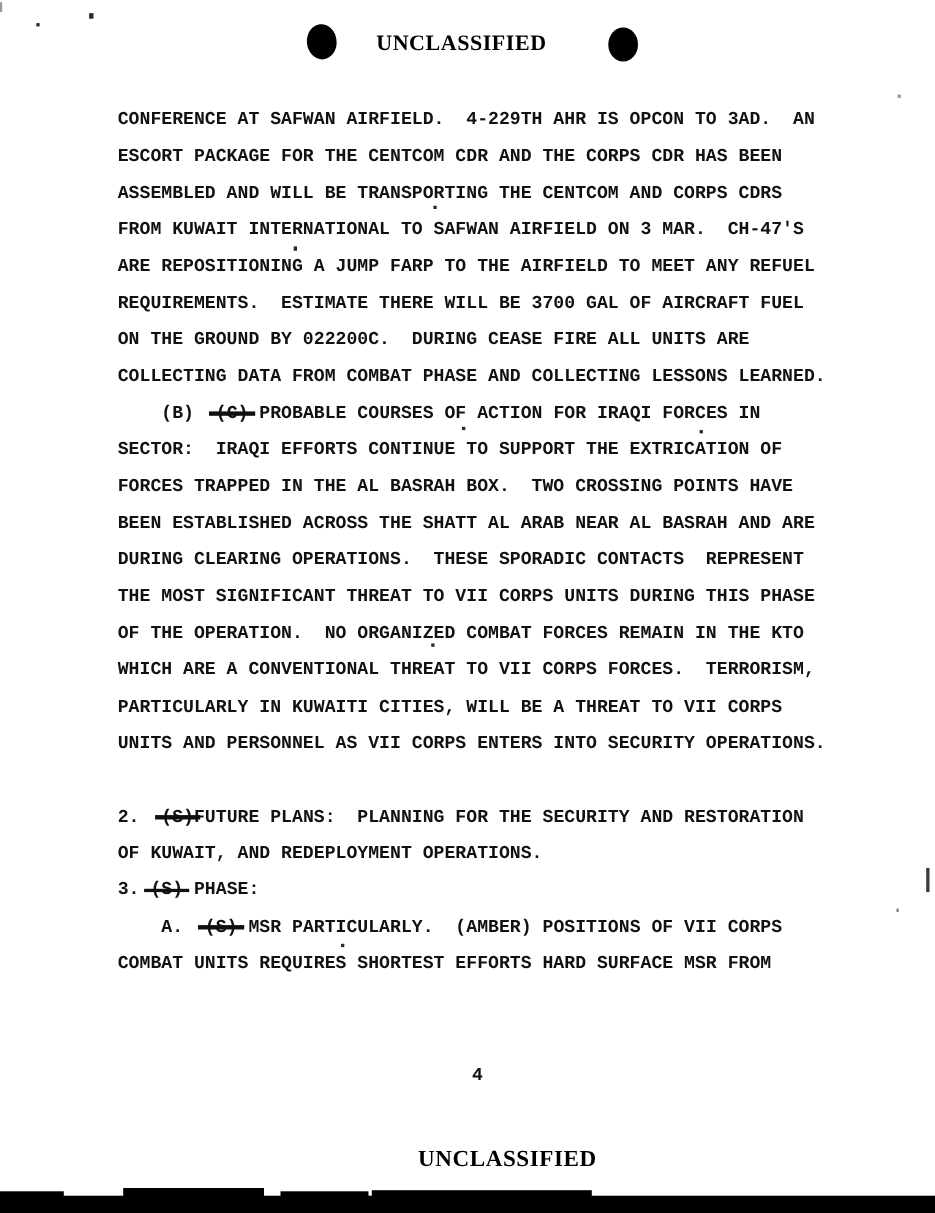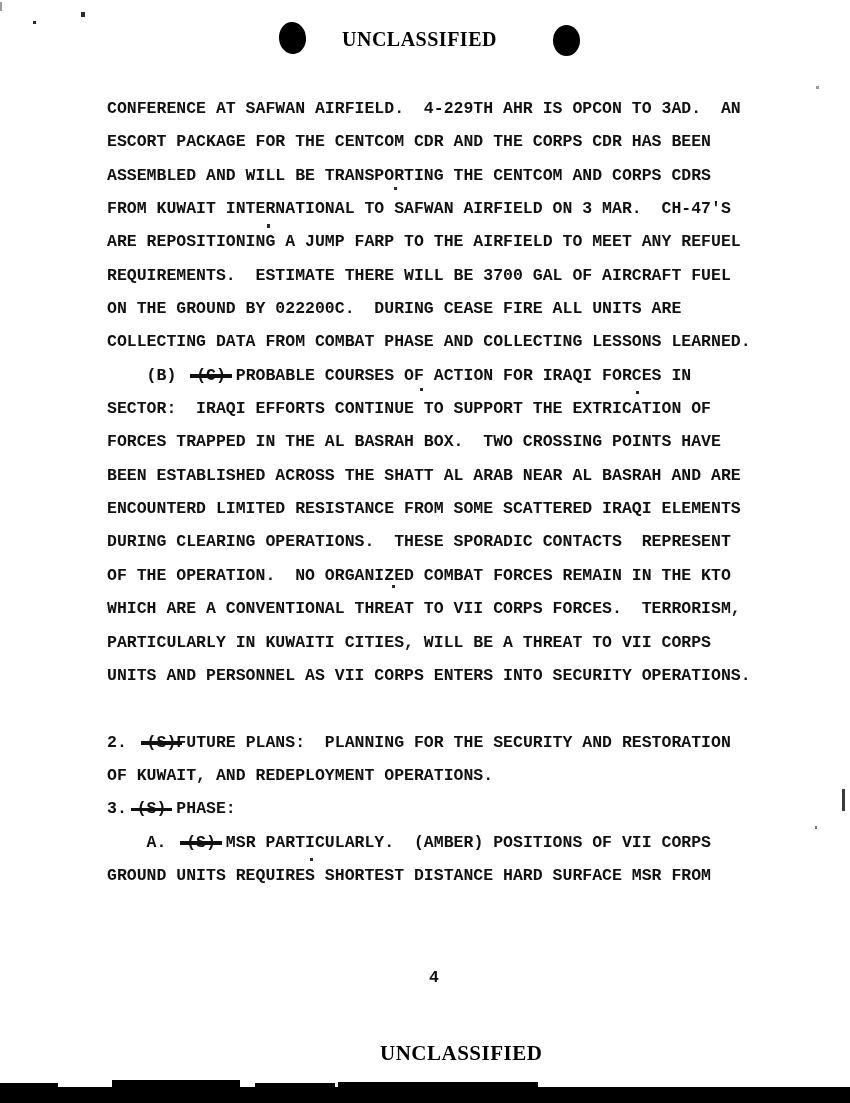--- a/index.html
+++ b/index.html
@@ -102,32 +102,32 @@
       <div class="line"><span class="">ASSEMBLED AND WILL BE TRANSPORTING THE CENTCOM AND CORPS CDRS</span></div>
       <div class="line"><span class="">FROM KUWAIT INTERNATIONAL TO SAFWAN AIRFIELD ON 3 MAR.  CH-47'S</span></div>
       <div class="line"><span class="">ARE REPOSITIONING A JUMP FARP TO THE AIRFIELD TO MEET ANY REFUEL</span></div>
       <div class="line"><span class="">REQUIREMENTS.  ESTIMATE THERE WILL BE 3700 GAL OF AIRCRAFT FUEL</span></div>
       <div class="line"><span class="">ON THE GROUND BY 022200C.  DURING CEASE FIRE ALL UNITS ARE</span></div>
       <div class="line"><span class="">COLLECTING DATA FROM COMBAT PHASE AND COLLECTING LESSONS LEARNED.</span></div>
       <div class="line"><span class="">    (B)  </span><span class="redact">(C)</span><span class=""> PROBABLE COURSES OF ACTION FOR IRAQI FORCES IN</span></div>
       <div class="line"><span class="">SECTOR:  IRAQI EFFORTS CONTINUE TO SUPPORT THE EXTRICATION OF</span></div>
       <div class="line"><span class="">FORCES TRAPPED IN THE AL BASRAH BOX.  TWO CROSSING POINTS HAVE</span></div>
       <div class="line"><span class="">BEEN ESTABLISHED ACROSS THE SHATT AL ARAB NEAR AL BASRAH AND ARE</span></div>
-      <div class="line"><span class="">ENCOUNTERD LIMITED RESISTANCE FROM SOME SCATTERED IRAQI ELEMENTS</span></div>
       <div class="line"><span class="">DURING CLEARING OPERATIONS.  THESE SPORADIC CONTACTS  REPRESENT</span></div>
+      <div class="line"><span class="">THE MOST SIGNIFICANT THREAT TO VII CORPS UNITS DURING THIS PHASE</span></div>
       <div class="line"><span class="">OF THE OPERATION.  NO ORGANIZED COMBAT FORCES REMAIN IN THE KTO</span></div>
       <div class="line"><span class="">WHICH ARE A CONVENTIONAL THREAT TO VII CORPS FORCES.  TERRORISM,</span></div>
       <div class="line"><span class="">PARTICULARLY IN KUWAITI CITIES, WILL BE A THREAT TO VII CORPS</span></div>
       <div class="line"><span class="">UNITS AND PERSONNEL AS VII CORPS ENTERS INTO SECURITY OPERATIONS.</span></div>
       <div class="line">&nbsp;</div>
       <div class="line"><span class="">2.  </span><span class="redact">(S)</span><span class="">FUTURE PLANS:  PLANNING FOR THE SECURITY AND RESTORATION</span></div>
       <div class="line"><span class="">OF KUWAIT, AND REDEPLOYMENT OPERATIONS.</span></div>
       <div class="line"><span class="">3. </span><span class="redact">(S)</span><span class=""> PHASE:</span></div>
       <div class="line"><span class="">    A.  </span><span class="redact">(S)</span><span class=""> MSR PARTICULARLY.  (AMBER) POSITIONS OF VII CORPS</span></div>
-      <div class="line"><span class="">GROUND UNITS REQUIRES SHORTEST DISTANCE HARD SURFACE MSR FROM</span></div>
+      <div class="line"><span class="">COMBAT UNITS REQUIRES SHORTEST EFFORTS HARD SURFACE MSR FROM</span></div>
     </div>
 
   <div class="page-number">4</div>
 
   <div class="banner bottom-banner">UNCLASSIFIED</div>
 
   <div class="change-bar"></div>
 
   <div class="bottom-bar"></div>
   <div class="bar-bump bump1"></div>

